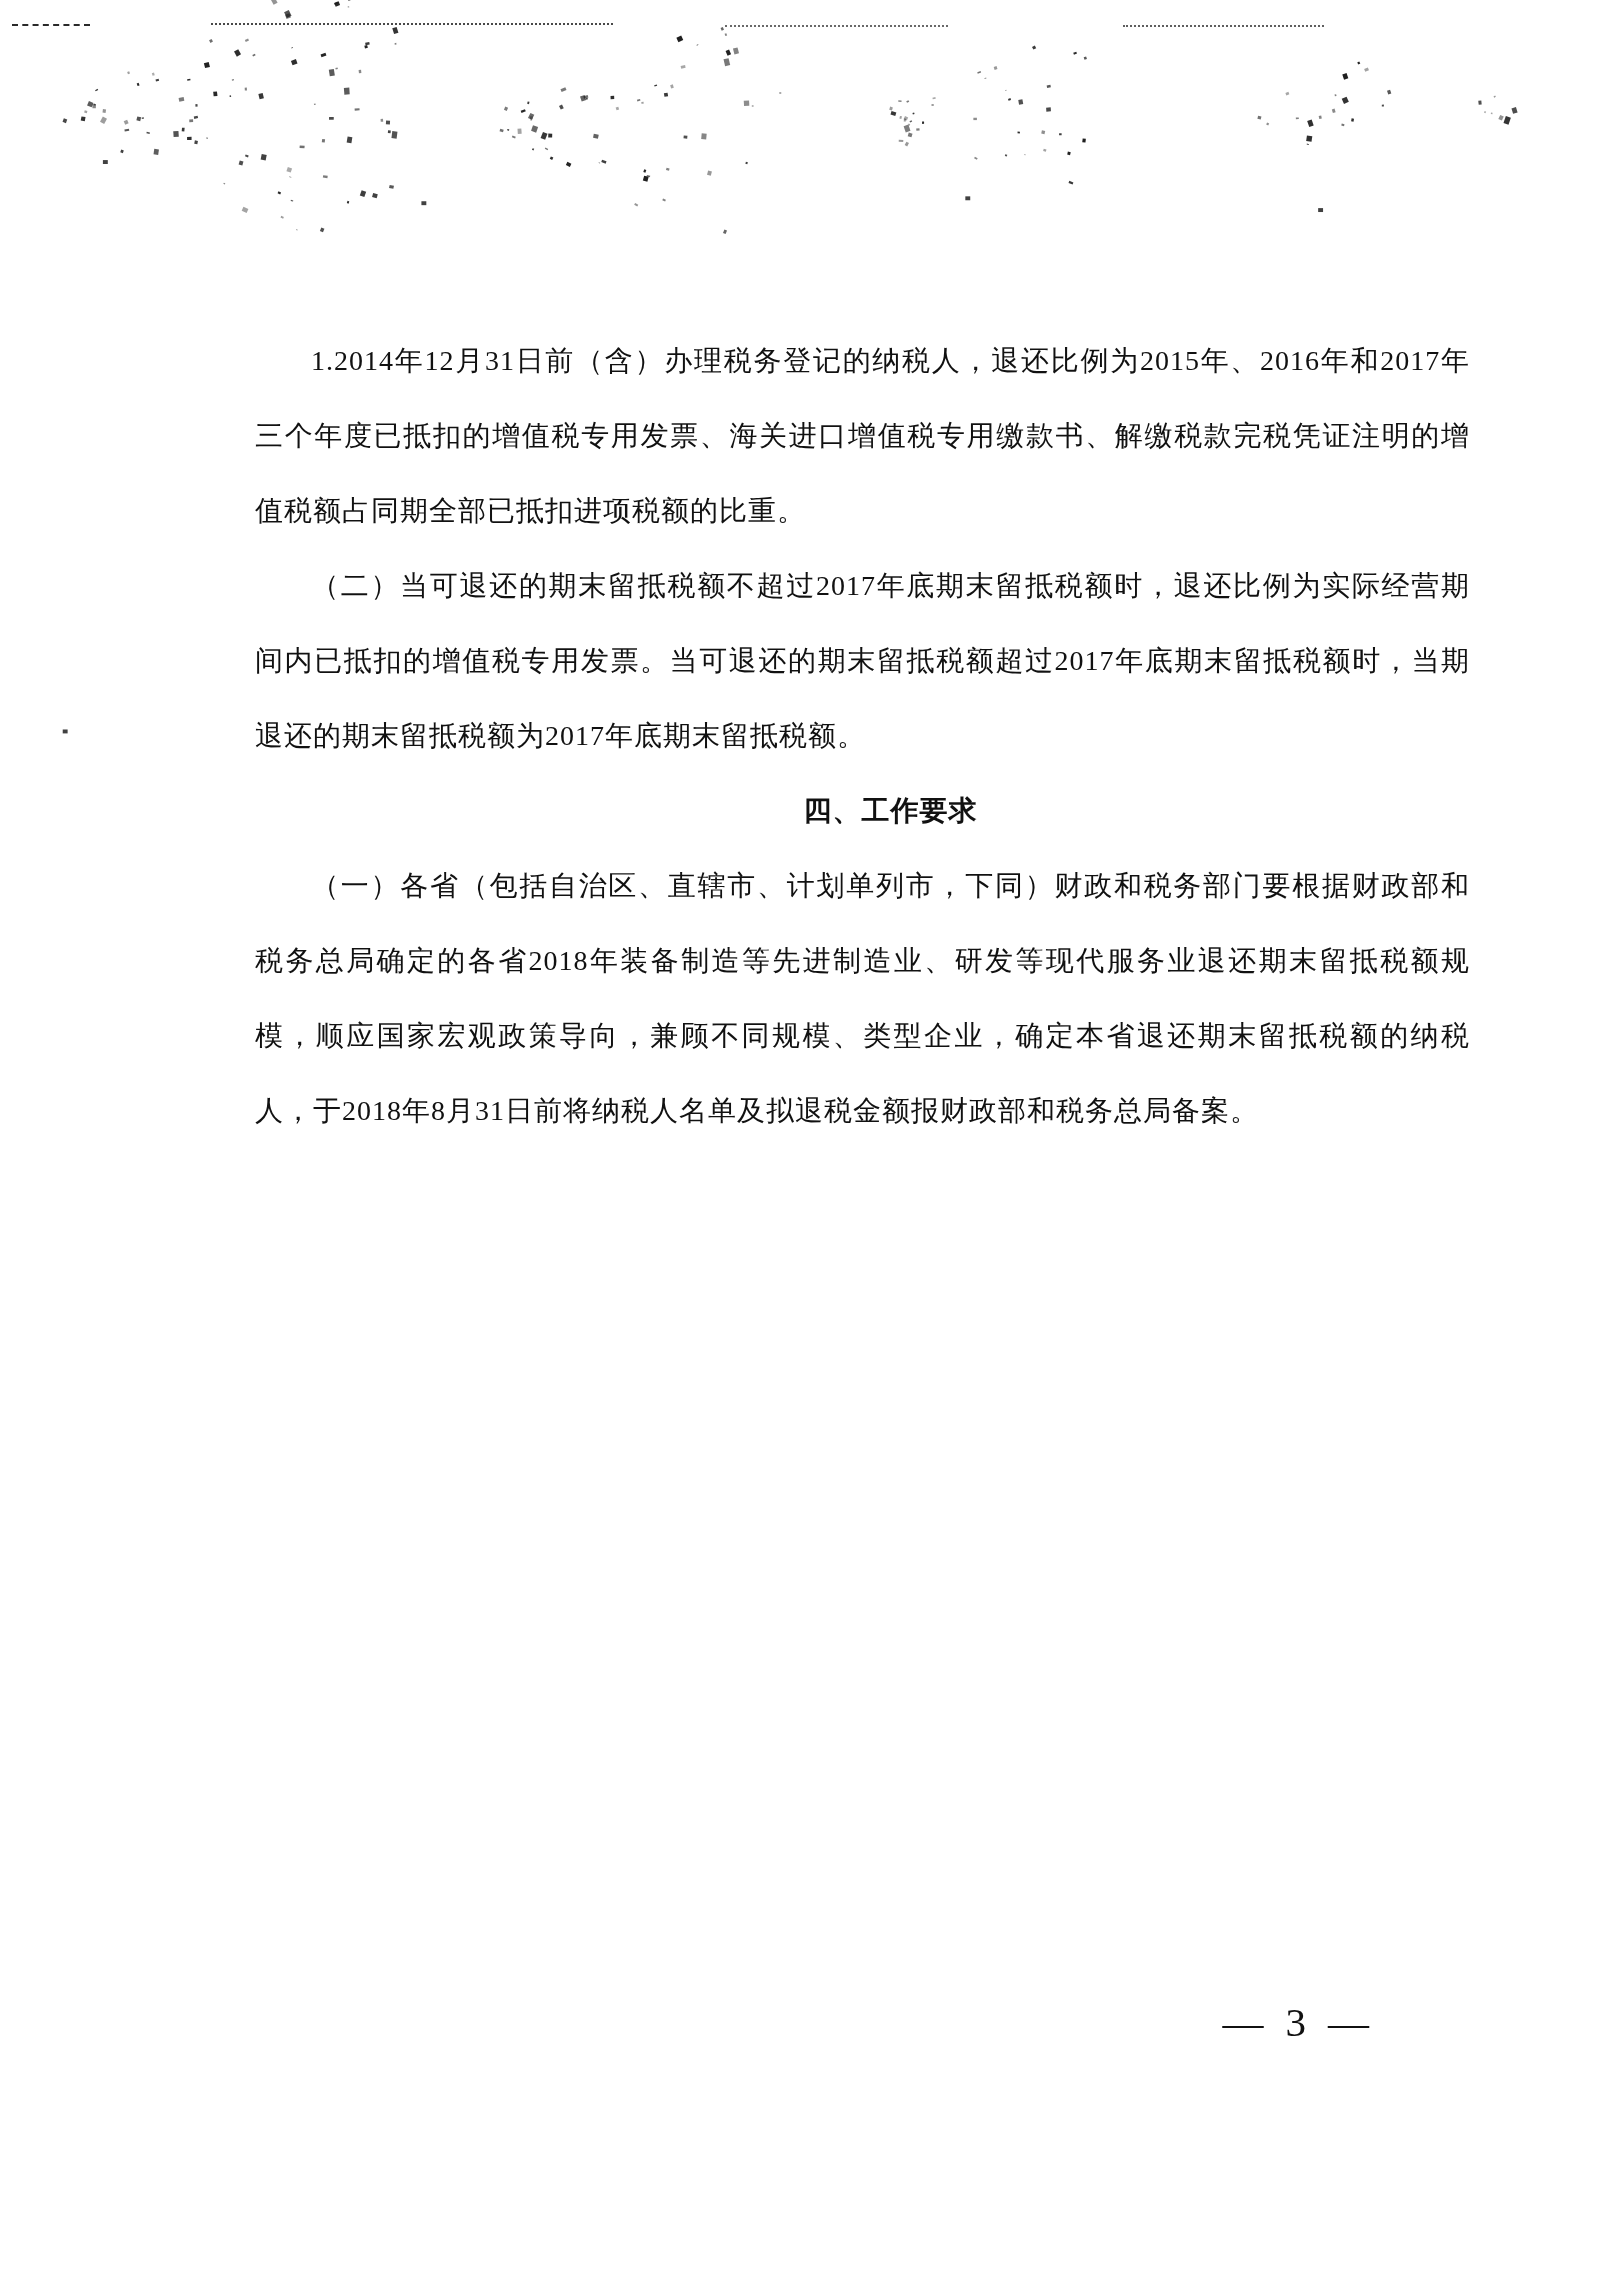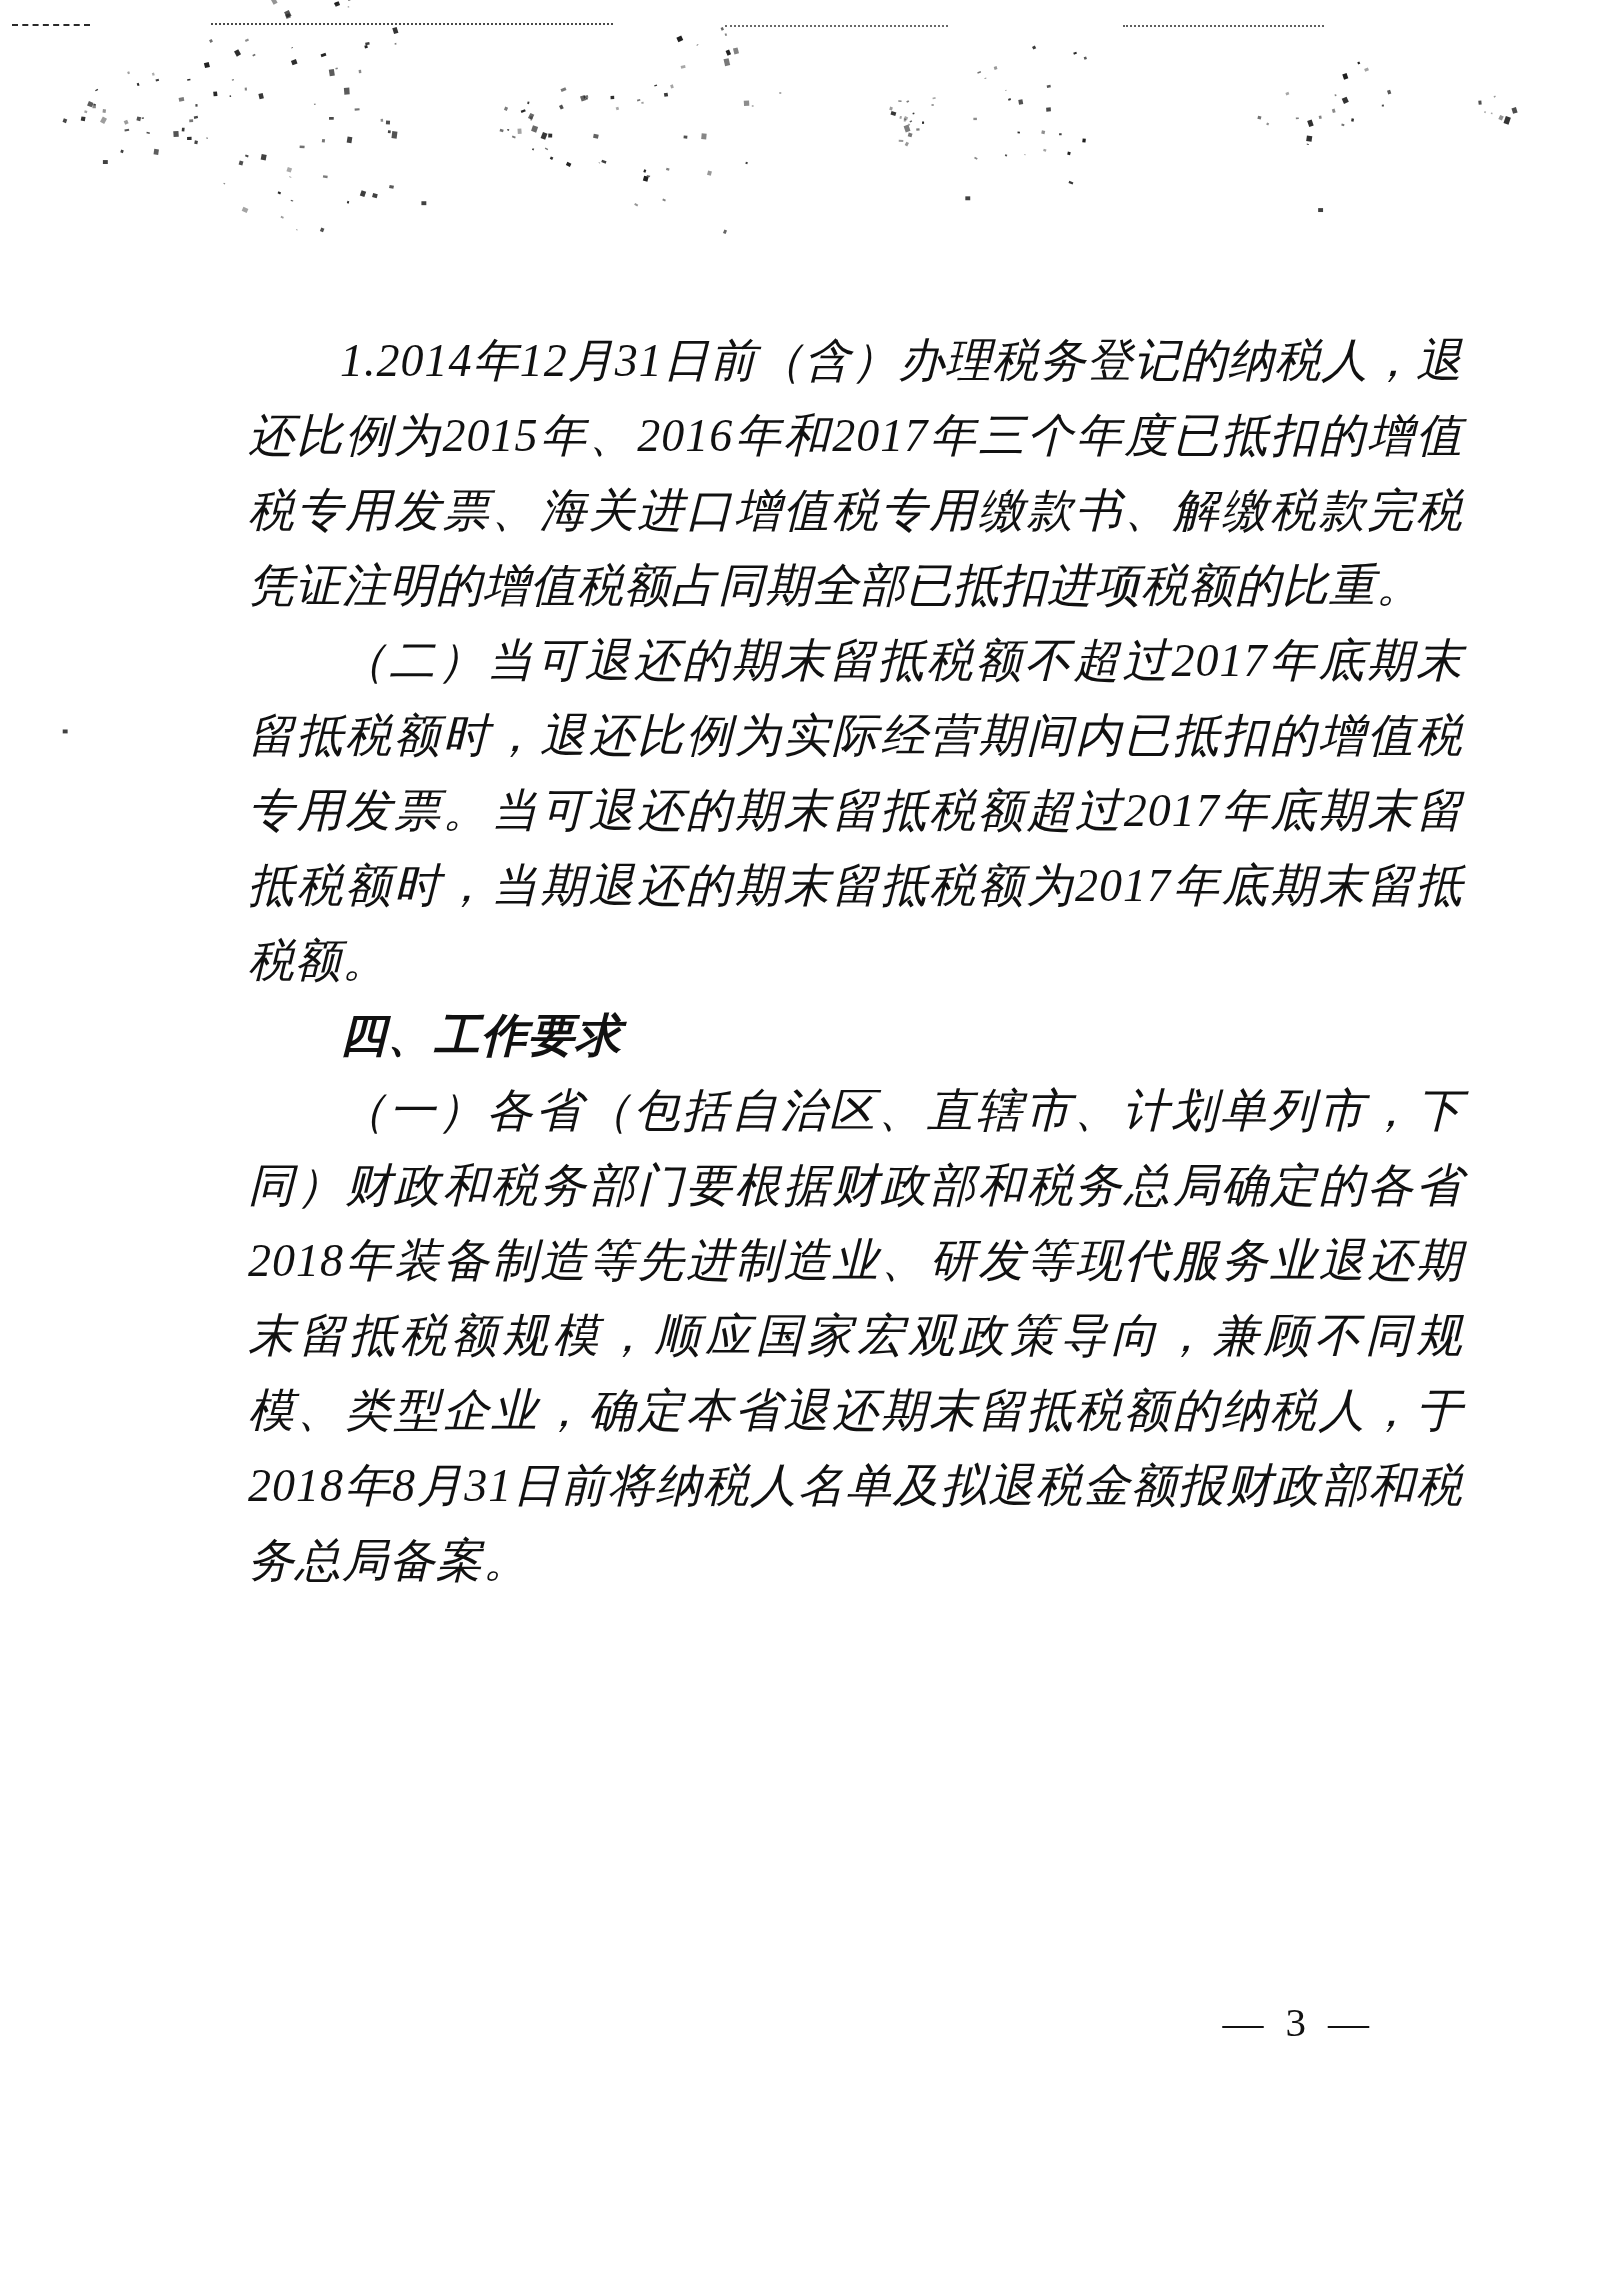--- a/index.html
+++ b/index.html
@@ -28,38 +28,37 @@
   .dash-d { left: 1123px; top: 24.5px; width: 201px; border-top-style: dotted; opacity: .75; }
   #noise-svg {
     position: absolute;
     left: 0; top: 0;
     width: 1620px; height: 2292px;
     pointer-events: none;
   }
   
   .text-column {
     position: absolute;
-    left: 248px;
+    left: 255px;
     top: 323px;
     width: 1215px;
-    font-size: 46px;
+    font-size: 28px;
     line-height: 75px;
     letter-spacing: 1px;
     text-align: justify;
-    font-style: italic;
   }
   .text-column p {
     margin: 0;
     padding: 0;
     text-indent: 2em;
   }
   .text-column p.heading {
     font-family: "Liberation Sans", "DejaVu Sans", sans-serif;
     font-weight: 700;
-    text-align: left;
+    text-align: center;
   }
   
   .page-number {
     position: absolute;
     left: 243px;
     top: 1998px;
     width: 1215px;
     padding-right: 83px;
     box-sizing: border-box;
     text-align: right;

